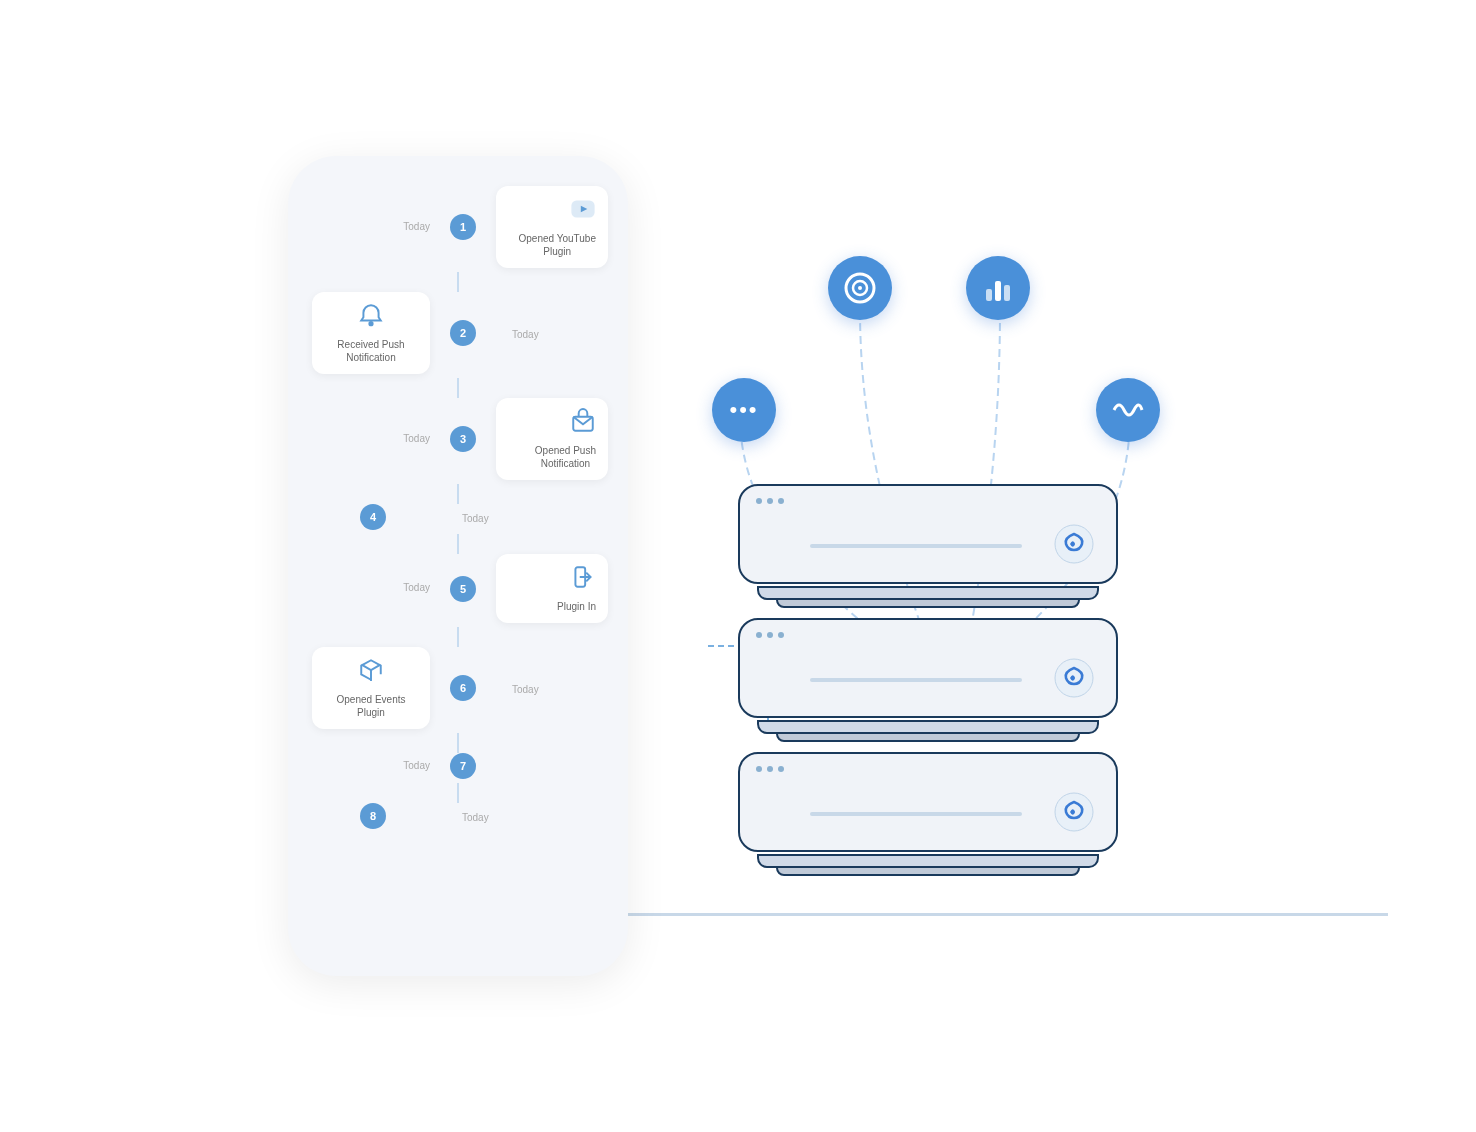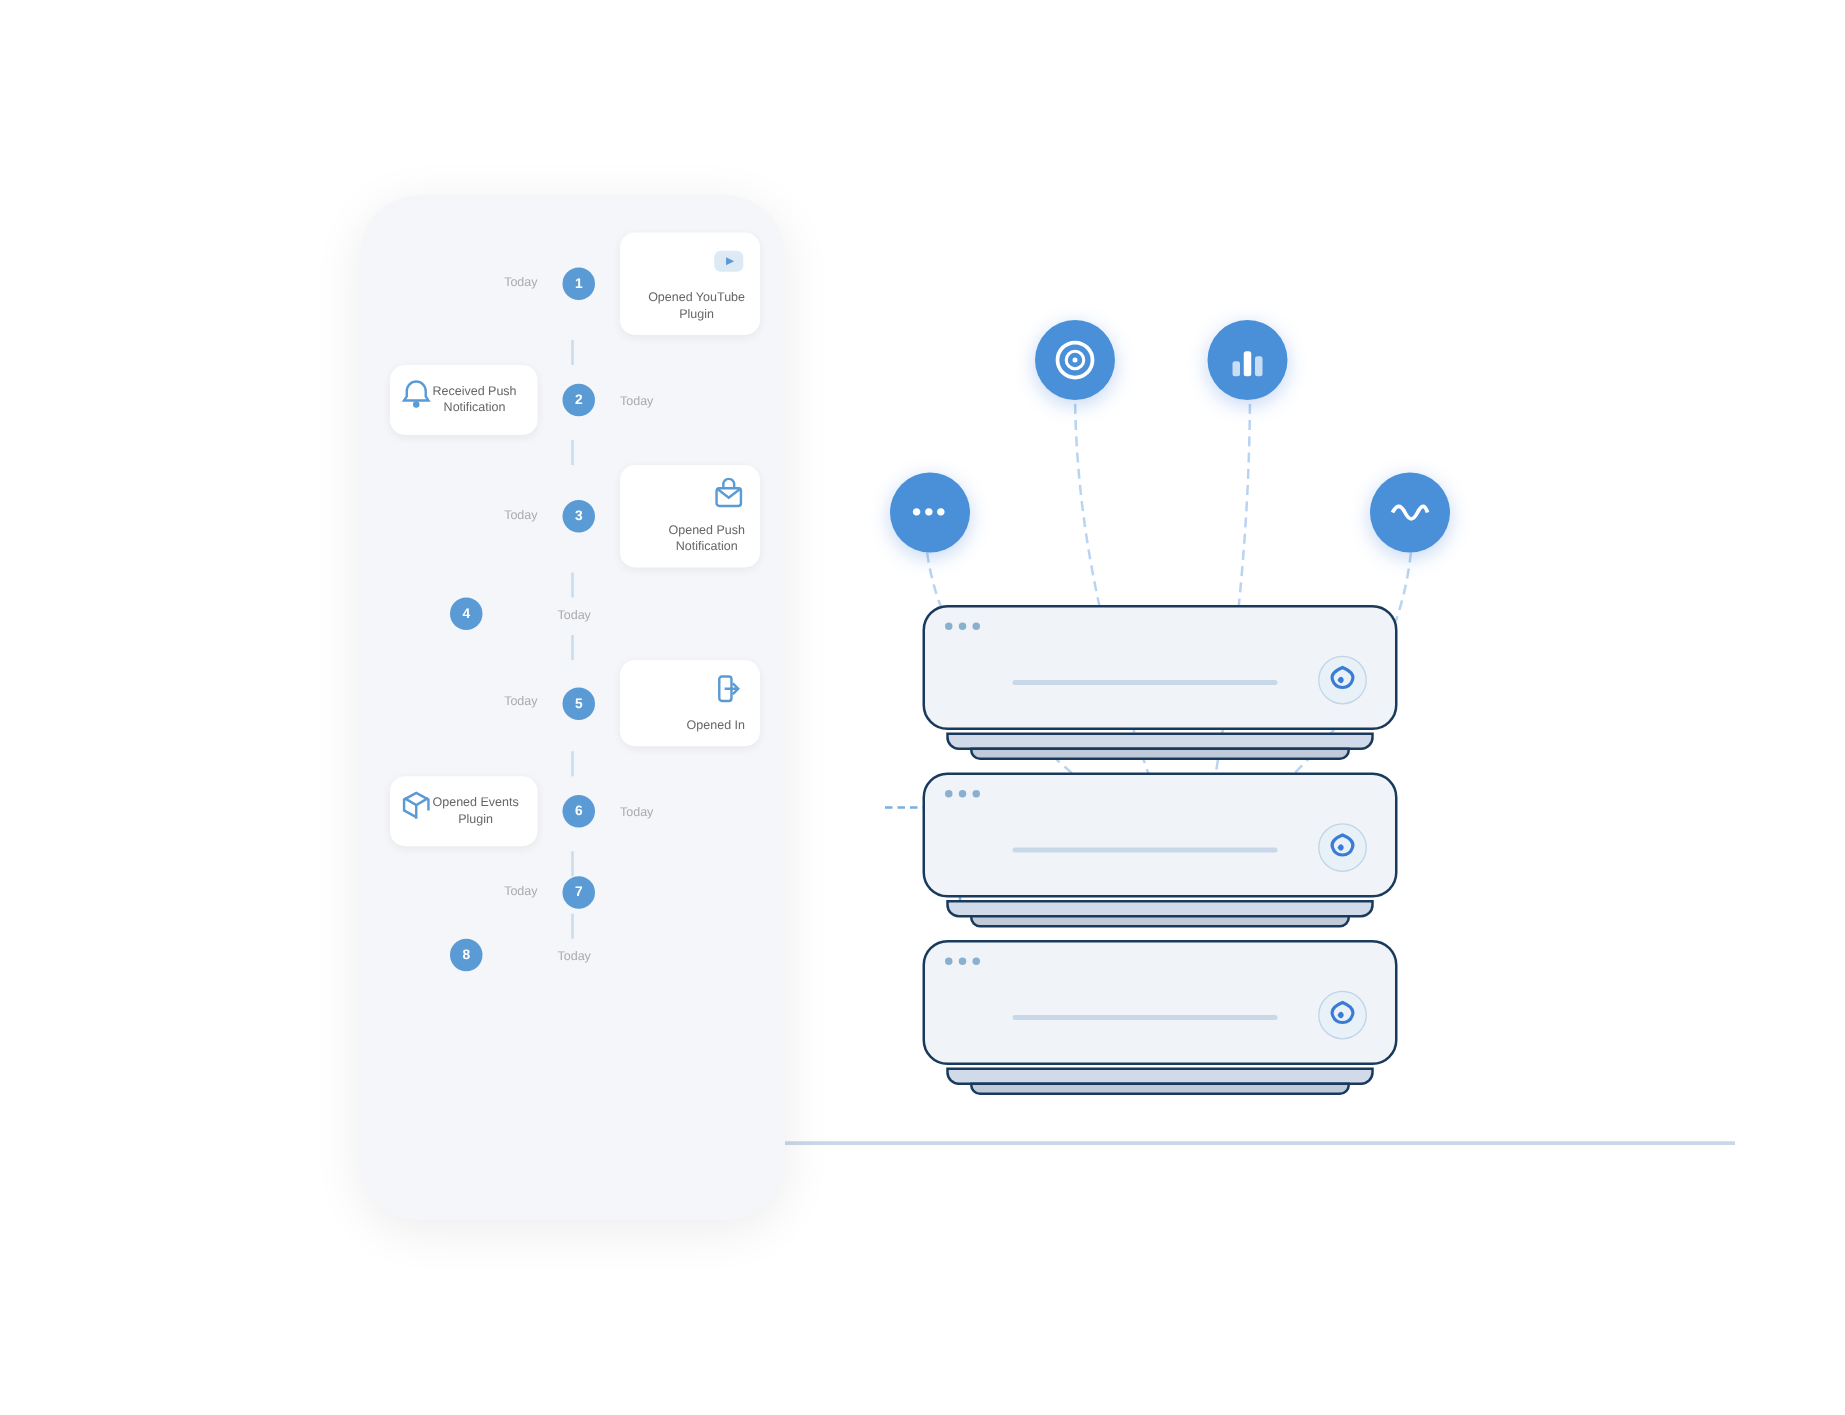--- a/index.html
+++ b/index.html
@@ -33,21 +33,21 @@
       box-shadow: 0 8px 40px rgba(0,0,0,0.08);
       z-index: 2;
       flex-shrink: 0;
     }
 
     .left-card {
       background: #fff;
       border-radius: 12px;
       padding: 10px 8px;
       display: flex;
-      flex-direction: row;
+      flex-direction: column;
       align-items: center;
       width: 118px;
       box-shadow: 0 2px 8px rgba(0,0,0,0.06);
     }
 
     .left-card .card-icon {
       color: #5b9bd5;
       font-size: 22px;
       margin-bottom: 4px;
     }
@@ -56,20 +56,21 @@
       font-size: 10px;
       color: #666;
       text-align: center;
       line-height: 1.3;
     }
 
     .today-label {
       font-size: 10px;
       color: #aaa;
       margin-bottom: 2px;
+      margin-left: 16px;
     }
 
     .step-bubble {
       width: 26px;
       height: 26px;
       border-radius: 50%;
       background: #5b9bd5;
       color: white;
       font-size: 11px;
       font-weight: 600;
@@ -375,21 +376,21 @@
       </div>
       <div class="row-right">
         <div class="right-card" style="position:relative;">
 
           <div class="card-icon">
             <svg class="icon-svg" viewBox="0 0 24 24" fill="none" stroke="#5b9bd5" stroke-width="1.8">
                 <rect x="5" y="3" width="9" height="18" rx="2"></rect>
                 <path d="M15 8l4 4-4 4M19 12H9" stroke="#5b9bd5"></path>
               </svg>
           </div>
-          <div class="card-label">Opened In</div>
+          <div class="card-label">Plugin In</div>
         </div>
       </div>
     </div>
 
     <div class="v-connector"></div>
 
     <div class="row-pair">
       <div class="row-left">
         <div class="left-card">
           <div class="card-icon">

